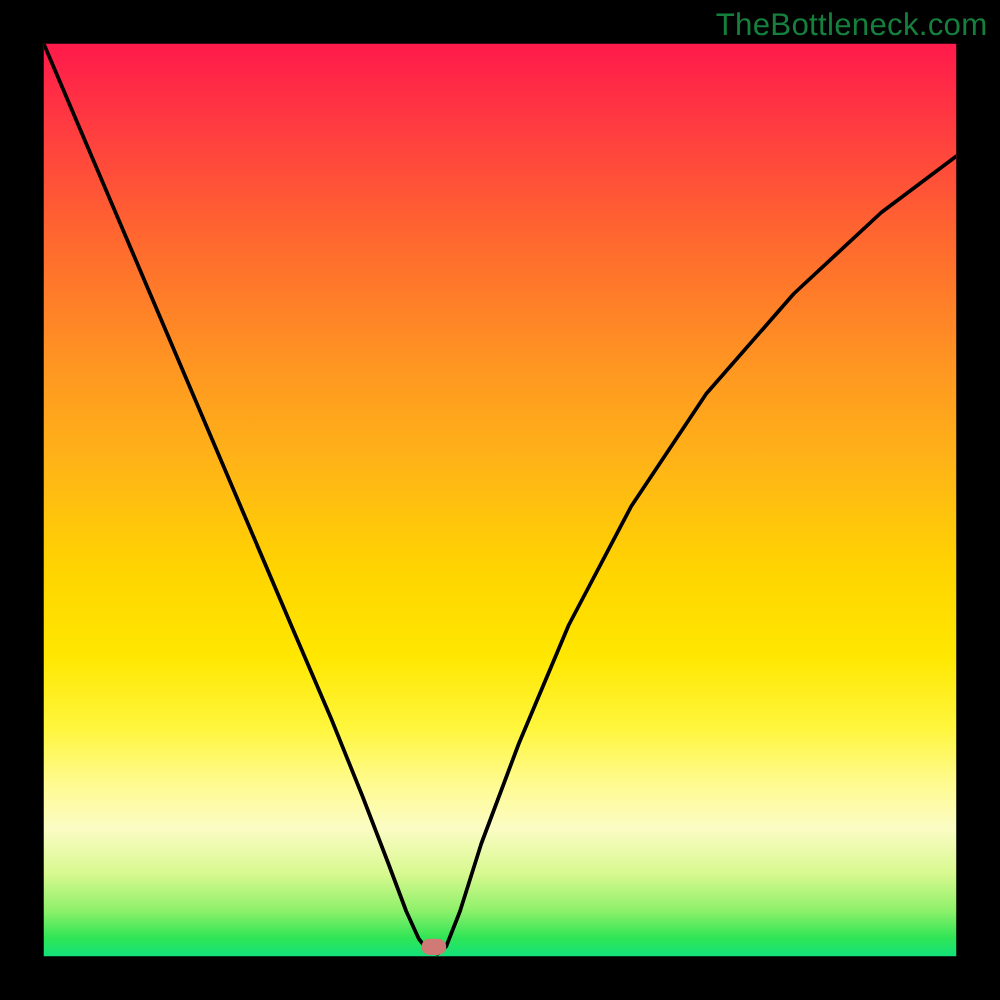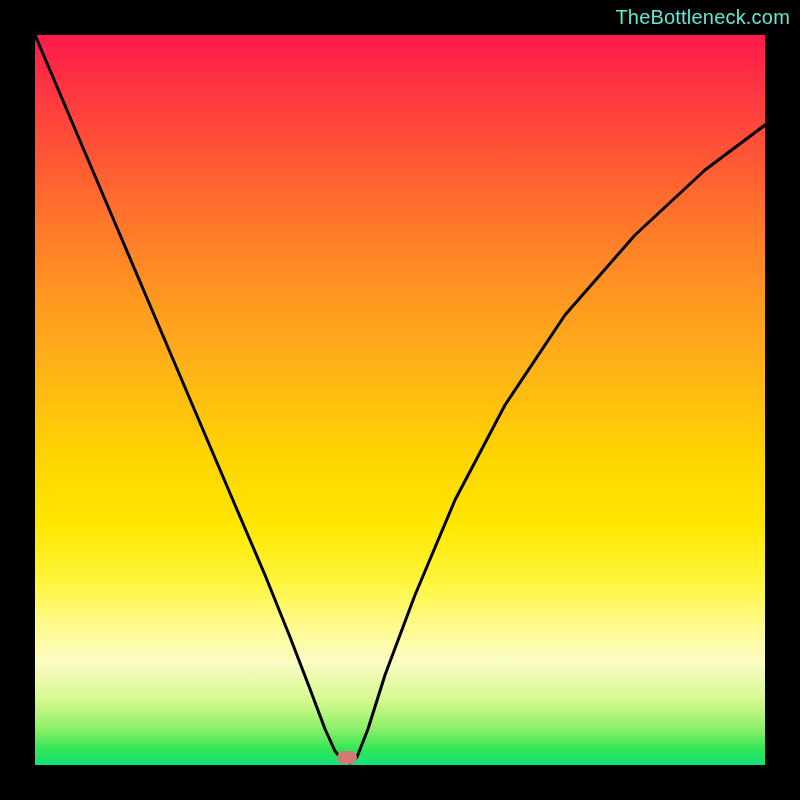--- a/index.html
+++ b/index.html
@@ -32,22 +32,22 @@
       #d7f98f 91%,
       #8ef06a 95%,
       #2fe556 98%,
       #13e27a 100%
     );
   }
   .watermark {
     position: absolute;
     top: 6px;
     right: 10px;
-    color: #5eead4;
-    font-size: 20px;
+    color: #15803d;
+    font-size: 25px;
     font-weight: 500;
     letter-spacing: 0.2px;
     user-select: none;
   }
   svg.curve {
     position: absolute;
     left: 0;
     top: 0;
     width: 730px;
     height: 730px;

